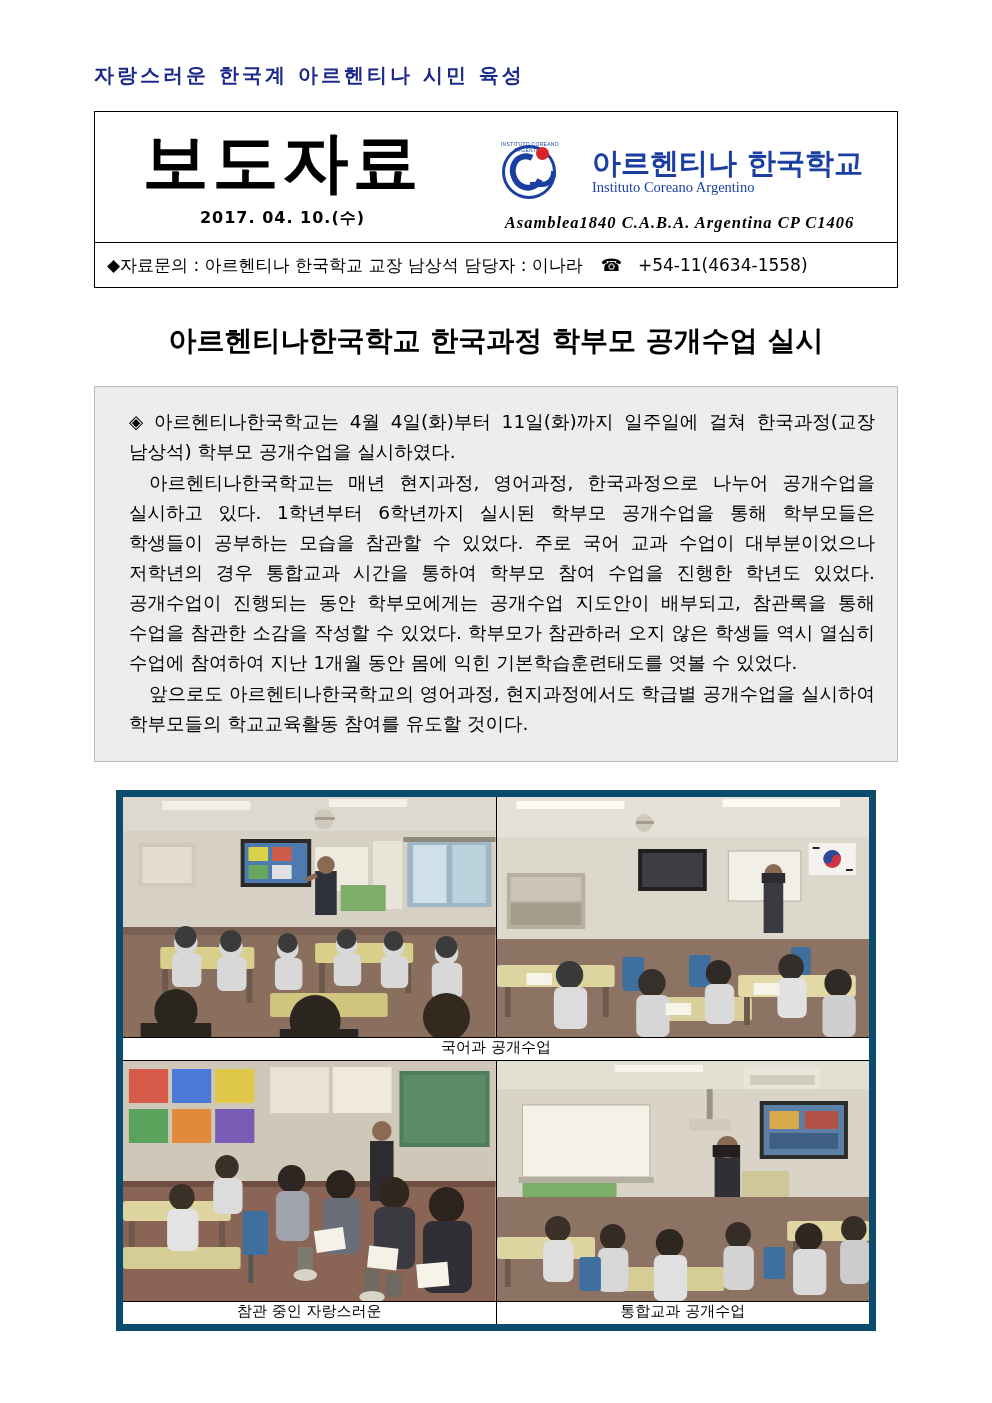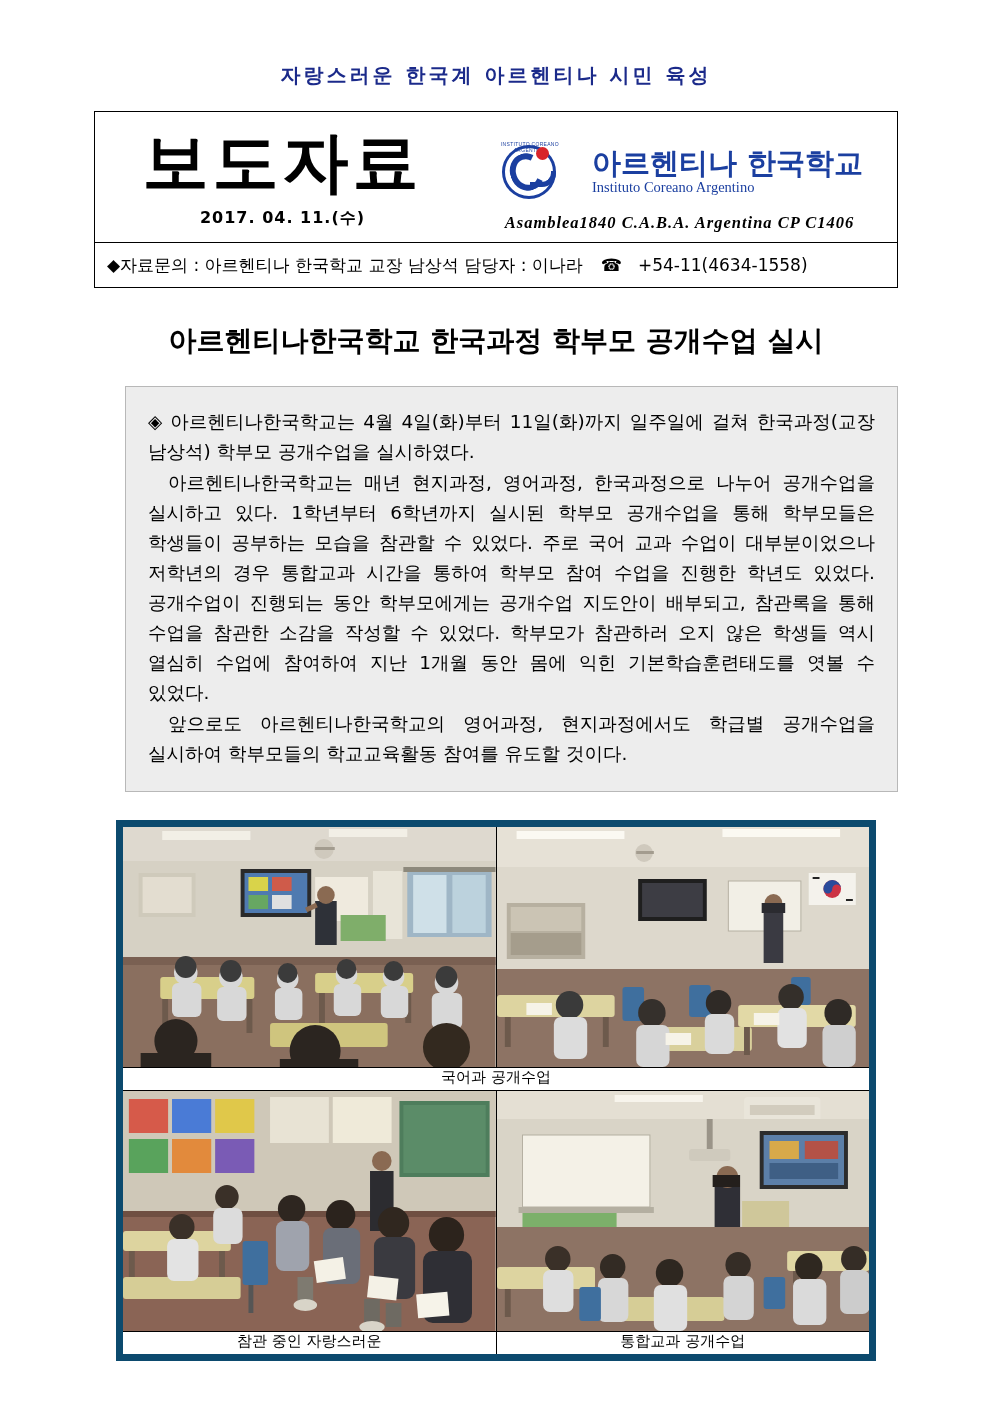--- a/index.html
+++ b/index.html
@@ -18,21 +18,21 @@
   .page {
     width: 992px;
     height: 1403px;
     box-sizing: border-box;
     padding: 0 94px;
     position: relative;
   }
 
   
   .slogan {
-    text-align: center;
+    text-align: left;
     color: #1b2a8a;
     font-size: 20px;
     font-weight: bold;
     letter-spacing: 3px;
     padding-top: 62px;
     font-family: "DejaVu Sans", "Liberation Sans", sans-serif;
   }
 
   
   .header-box {
@@ -177,23 +177,22 @@
     margin-top: 34px;
     letter-spacing: 0px;
     font-family: "DejaVu Sans", "Liberation Sans", sans-serif;
   }
 
   
   .body-box {
     margin-top: 26px;
     border: 1px solid #b8b8b8;
     background: #ededed;
-    padding: 20px 22px 22px 22px;
+    padding: 20px 22px 22px 34px;
     box-sizing: border-box;
-    margin-left: 31px;
   }
   .body-box p {
     margin: 0;
     font-size: 18.5px;
     line-height: 1.62;
     text-align: justify;
     text-justify: inter-ideograph;
     word-break: keep-all;
     font-family: "DejaVu Sans", "Liberation Sans", sans-serif;
   }
@@ -233,21 +232,21 @@
 <body>
 
 <div class="page">
 
   <div class="slogan">자랑스러운 한국계 아르헨티나 시민 육성</div>
 
   <div class="header-box">
     <div class="header-top">
       <div class="header-left">
         <div class="title-main">보도자료</div>
-        <div class="title-date">2017. 04. 11.(수)</div>
+        <div class="title-date">2017. 04. 10.(수)</div>
       </div>
       <div class="header-right">
         <div class="logo-row">
           <div class="logo-mark">
             <div class="ring"></div>
             <div class="badge-text">INSTITUTO COREANO ARGENTINO</div>
             <div class="c-shape"></div>
             <div class="tail"></div>
             <div class="dot"></div>
           </div>

